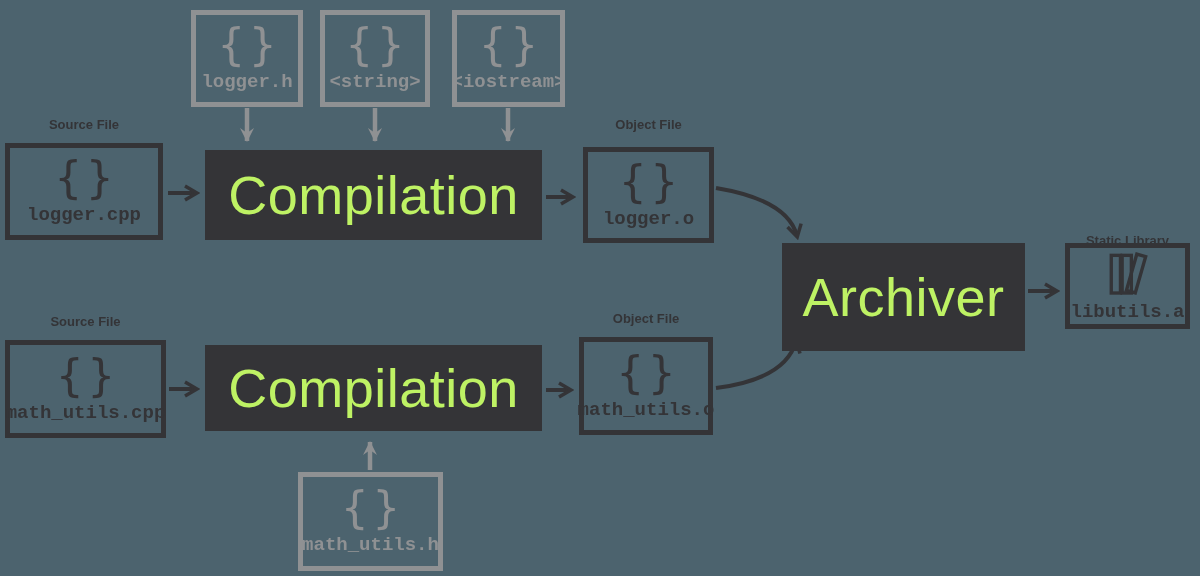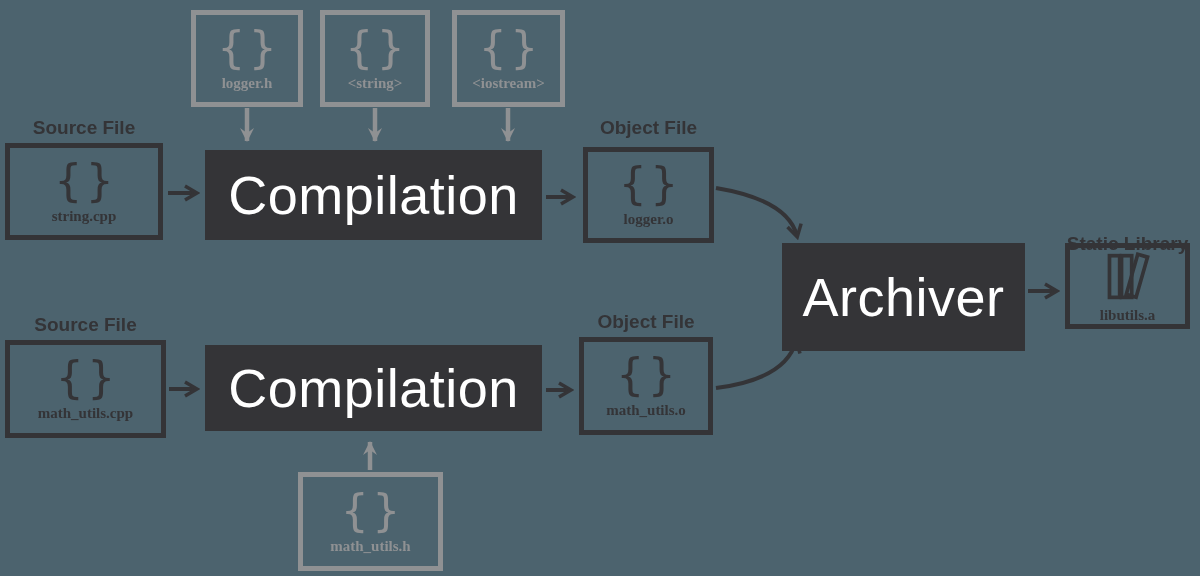--- a/index.html
+++ b/index.html
@@ -12,35 +12,35 @@
     background:#4C636E;
   }
   .connectors{position:absolute;left:0;top:0;pointer-events:none;}
   .box{
     position:absolute;box-sizing:border-box;
     display:flex;flex-direction:column;align-items:center;justify-content:center;
     gap:4px;
   }
   .outline-dark{border:5px solid #343437;color:#343437;}
   .outline-gray{border:5px solid #8F9193;color:#8F9193;}
-  .fill-dark{background:#343437;color:#ffffff;}
+  .fill-dark{background:#343437;color:#bef264;}
   .brace{
     font-family:"DejaVu Sans Mono",monospace;
     font-size:44px;line-height:1;letter-spacing:5px;
     padding-left:5px; 
     font-weight:normal;
   }
   .file-name{
-    font-family:Liberation Serif, serif;
-    font-size:15px;line-height:1.2;white-space:nowrap;
+    font-family:Liberation Mono, monospace;
+    font-size:19px;line-height:1.2;white-space:nowrap;
     font-weight:bold;
   }
   .caption{
     position:absolute;text-align:center;
-    font-size:19px;font-weight:bold;color:#343437;line-height:1.1;
+    font-size:13px;font-weight:bold;color:#343437;line-height:1.1;
     white-space:nowrap;
   }
   .process-label{
     font-size:54px;font-weight:normal;line-height:1;white-space:nowrap;
     letter-spacing:0.5px;
   }
   .books{margin-top:4px;}
 </style>
 </head>
 <body>
@@ -82,21 +82,21 @@
     <div class="file-name">&lt;string&gt;</div>
   </div>
   <div class="box outline-gray" style="left:452px;top:10px;width:113px;height:97px">
     <div class="brace">{}</div>
     <div class="file-name">&lt;iostream&gt;</div>
   </div>
 
   <div class="caption" style="left:5px;top:118px;width:158px">Source File</div>
   <div class="box outline-dark" style="left:5px;top:143px;width:158px;height:97px">
     <div class="brace">{}</div>
-    <div class="file-name">string.cpp</div>
+    <div class="file-name">logger.cpp</div>
   </div>
 
   <div class="box fill-dark" style="left:205px;top:150px;width:337px;height:90px">
     <div class="process-label">Compilation</div>
   </div>
 
   <div class="caption" style="left:583px;top:118px;width:131px">Object File</div>
   <div class="box outline-dark" style="left:583px;top:147px;width:131px;height:96px">
     <div class="brace">{}</div>
     <div class="file-name">logger.o</div>

